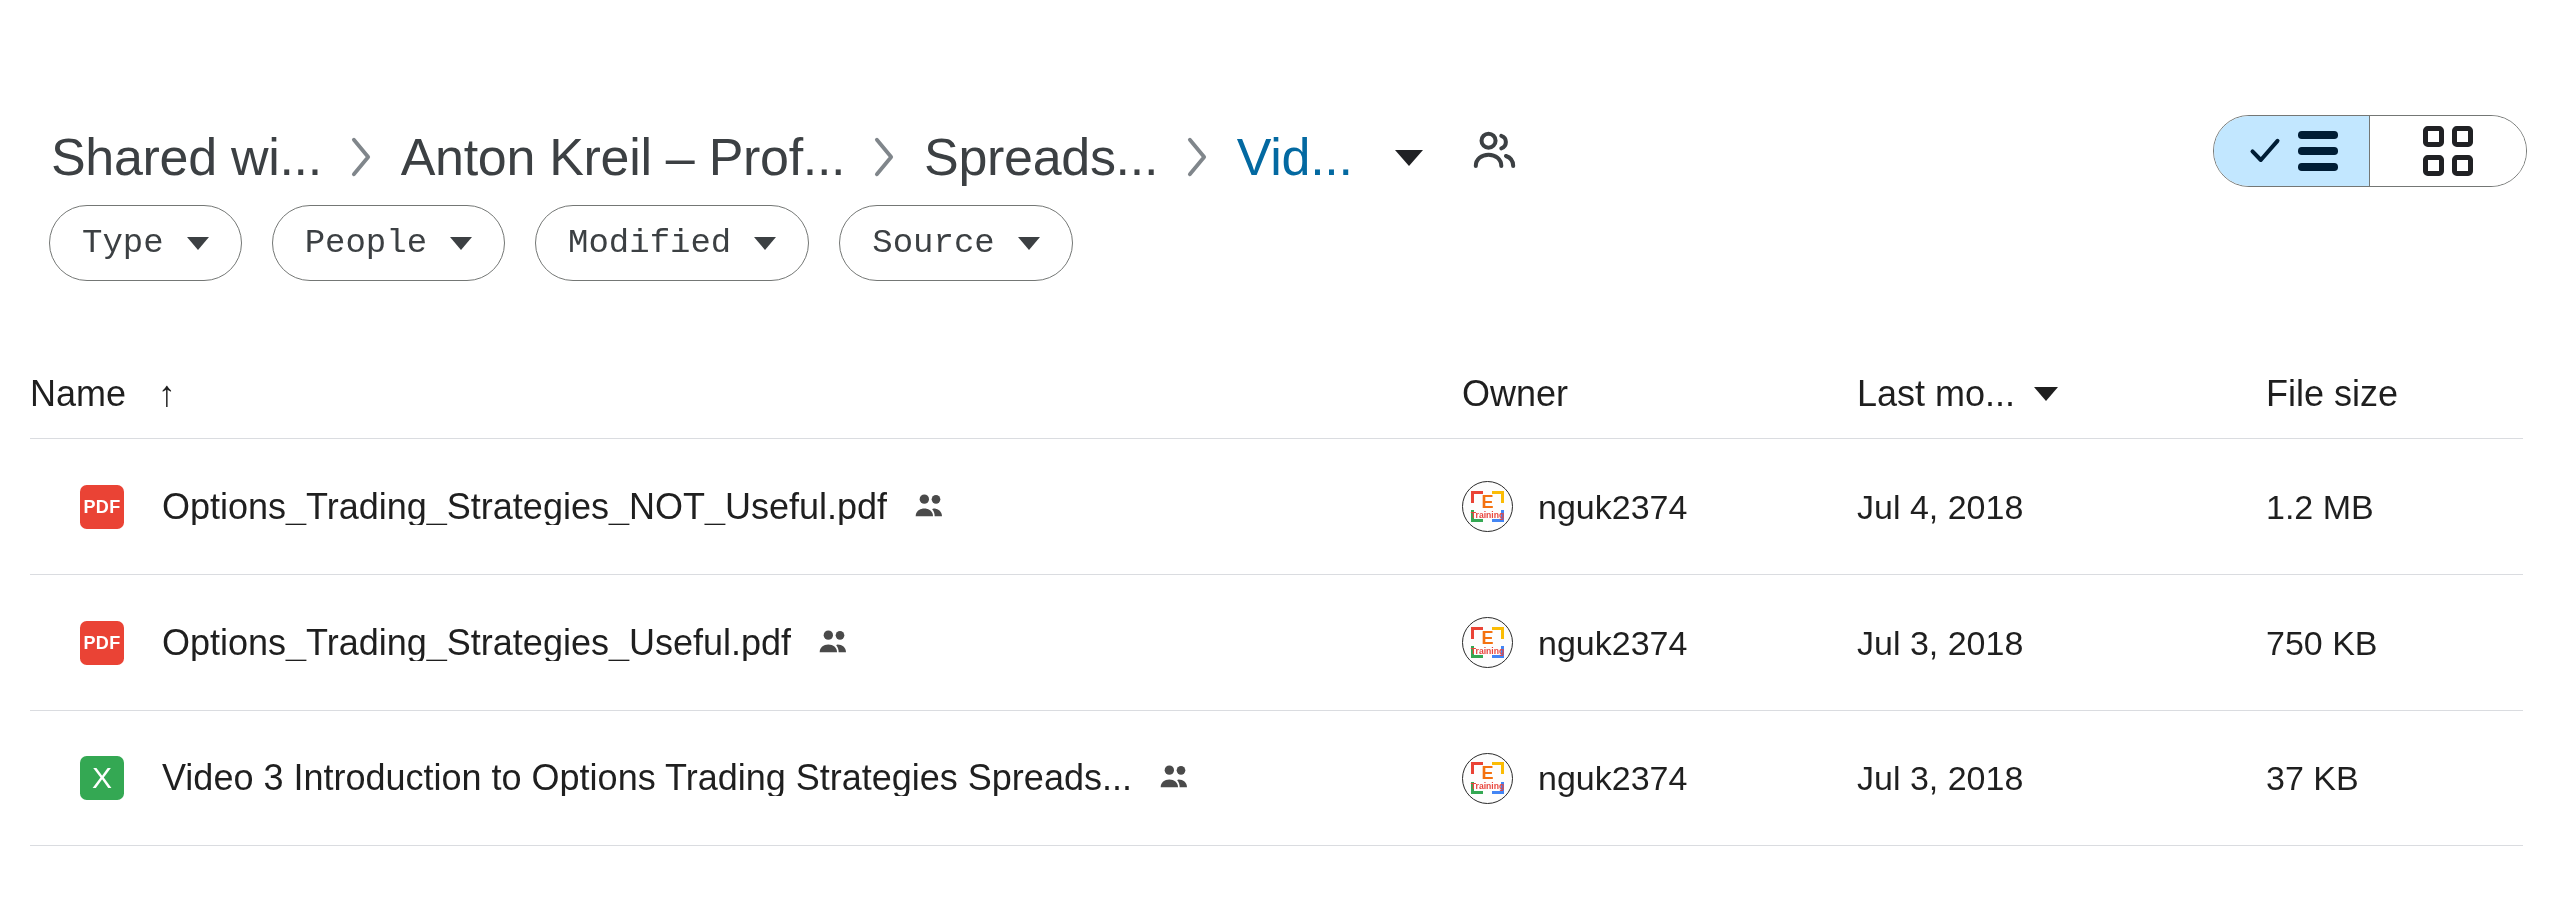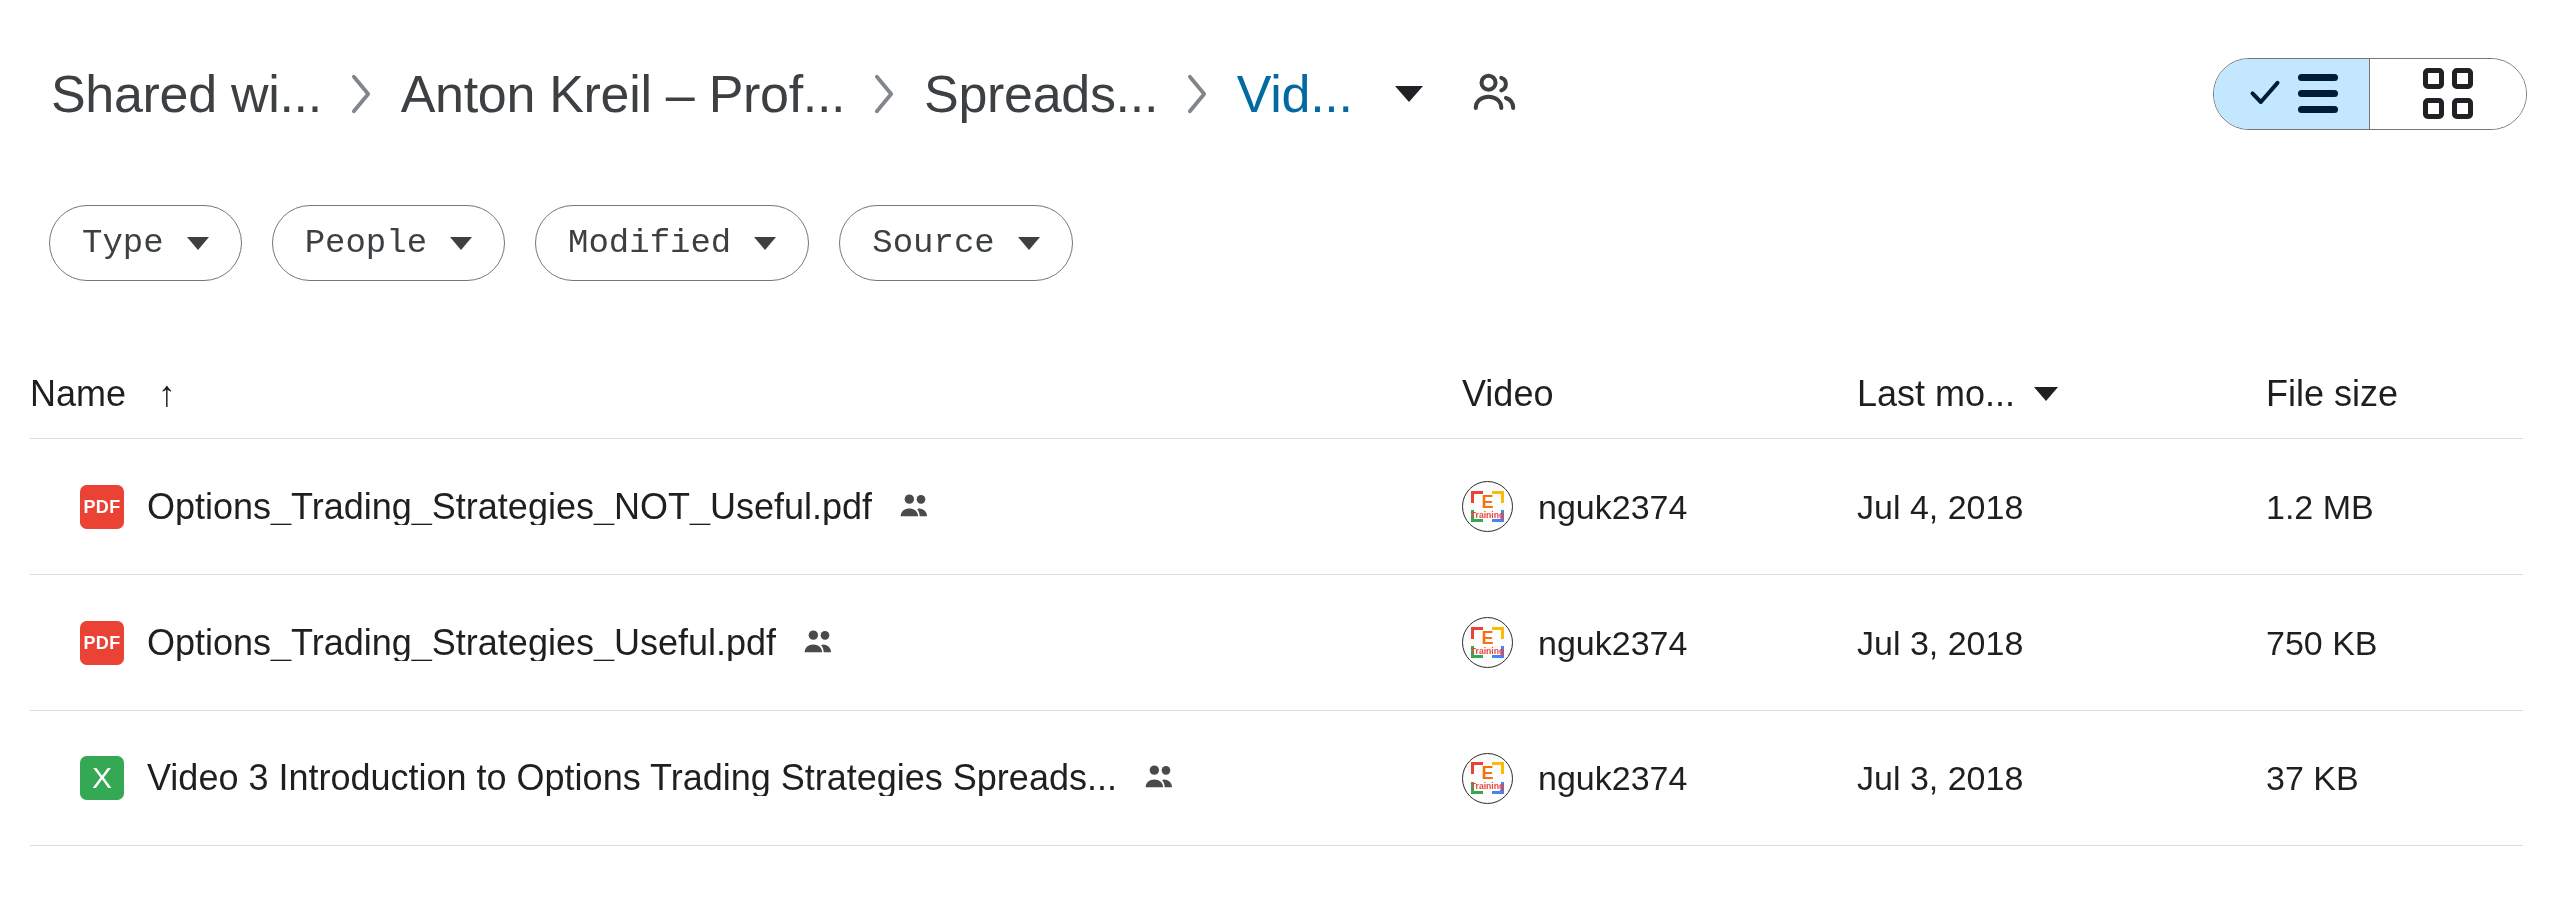--- a/index.html
+++ b/index.html
@@ -19,21 +19,21 @@
     background: #ffffff;
   }
 
   
   .header-row {
     position: absolute;
     left: 0; top: 0;
     width: 2576px;
     height: 187px;
     display: flex;
-    align-items: center;
+    align-items: flex-end;
     padding-left: 49px;
     padding-right: 32px;
   }
 
   .breadcrumb {
     display: flex;
     align-items: center;
     flex: 0 1 auto;
     min-width: 0;
   }
@@ -213,21 +213,21 @@
   .trow {
     height: 136px;
     border-top: 1.9px solid #dadce0;
     cursor: pointer;
   }
   .trow:last-child { border-bottom: 1.9px solid #dadce0; }
 
   .file-icon {
     width: 44px; height: 44px;
     margin-left: 50px;
-    margin-right: 23px;
+    margin-right: 38px;
     border-radius: 6.7px;
     display: flex;
     align-items: center;
     justify-content: center;
     flex: 0 0 auto;
   }
   .file-icon.pdf { background: #ea4335; }
   .file-icon.pdf span {
     color: #fff;
     font-size: 18px;
@@ -390,21 +390,21 @@
   </div>
 
   <div class="table">
 
     <div class="thead">
       <div class="col-name">
         <span class="th name">Name</span>
         <span class="th sort-arrow">↑</span>
       </div>
       <div class="col-owner">
-        <span class="th">Video</span>
+        <span class="th">Owner</span>
       </div>
       <div class="col-mod">
         <span class="th">Last mo...</span>
         <span class="sort-caret"></span>
       </div>
       <div class="col-size">
         <span class="th">File size</span>
       </div>
     </div>
 

